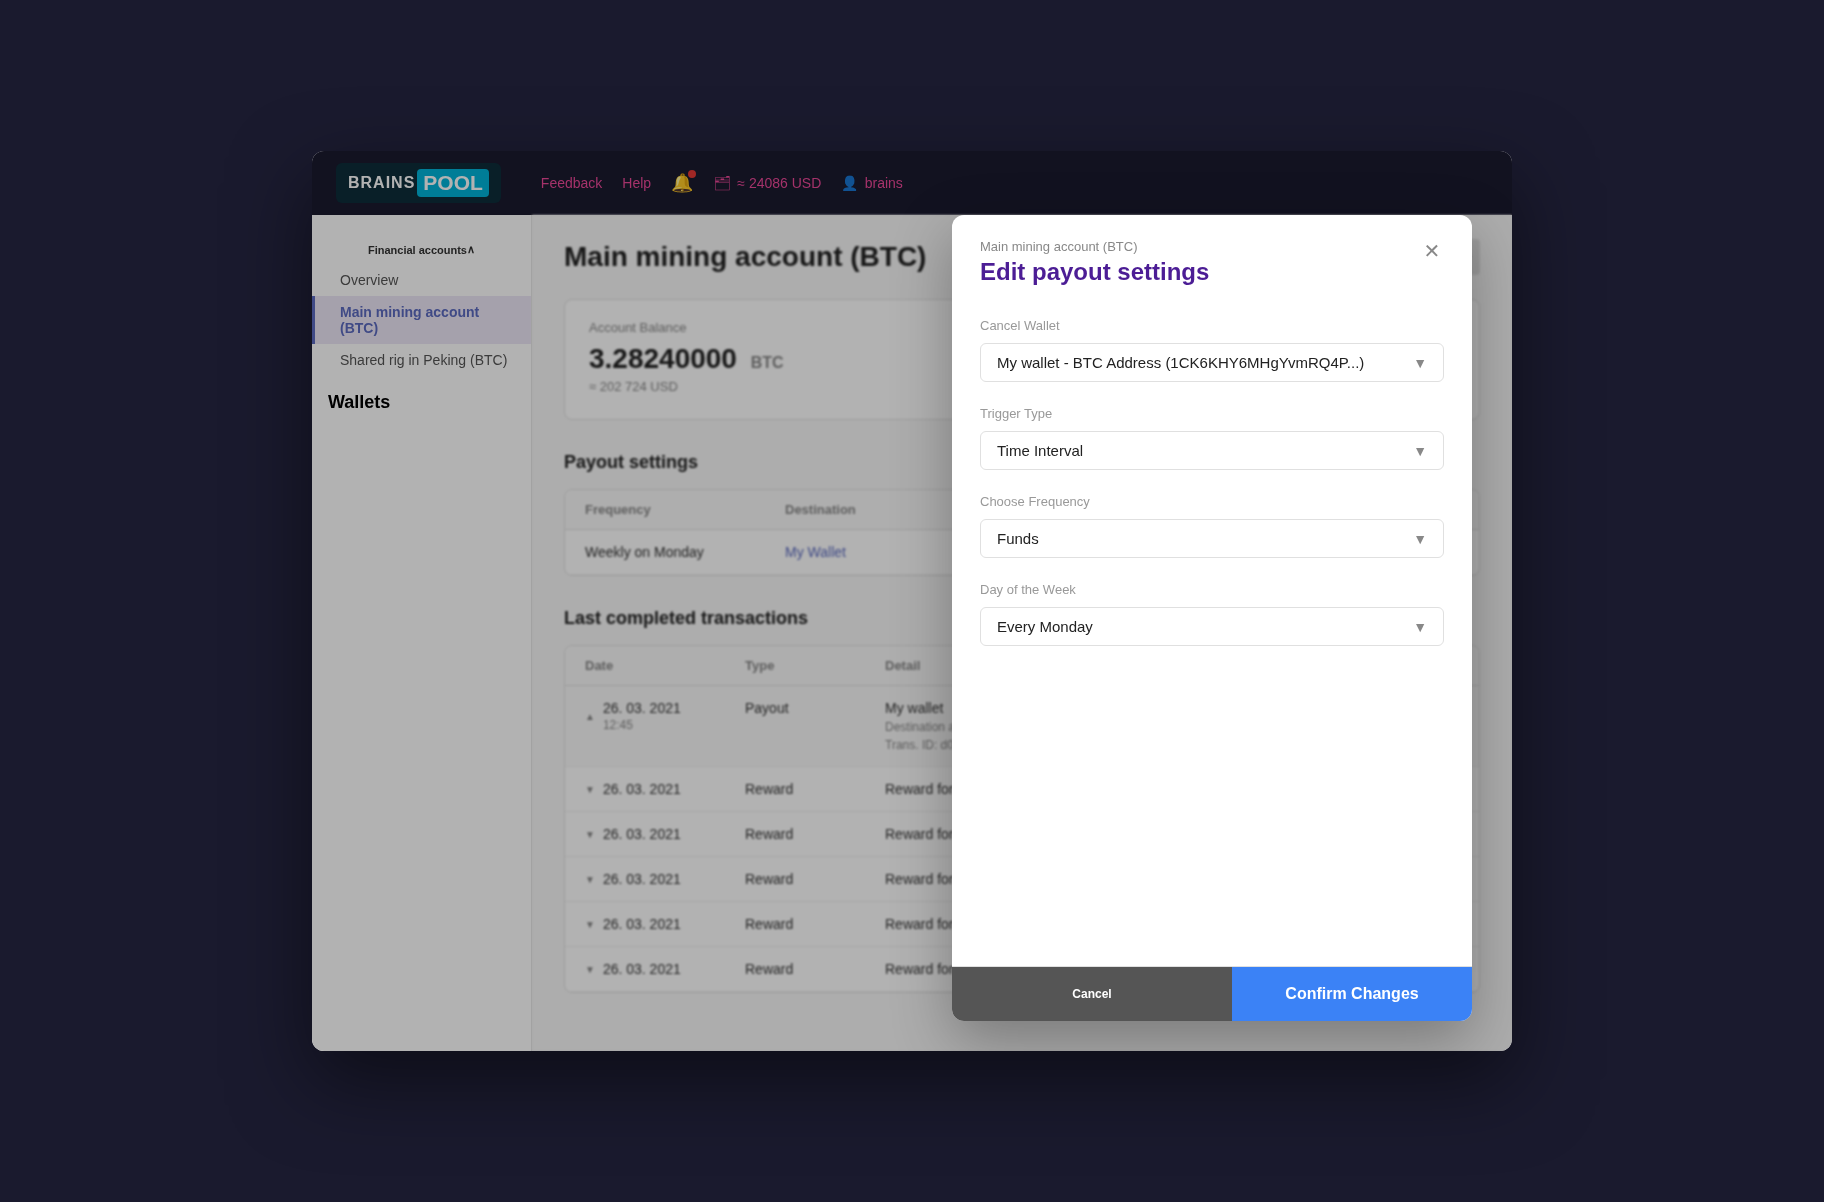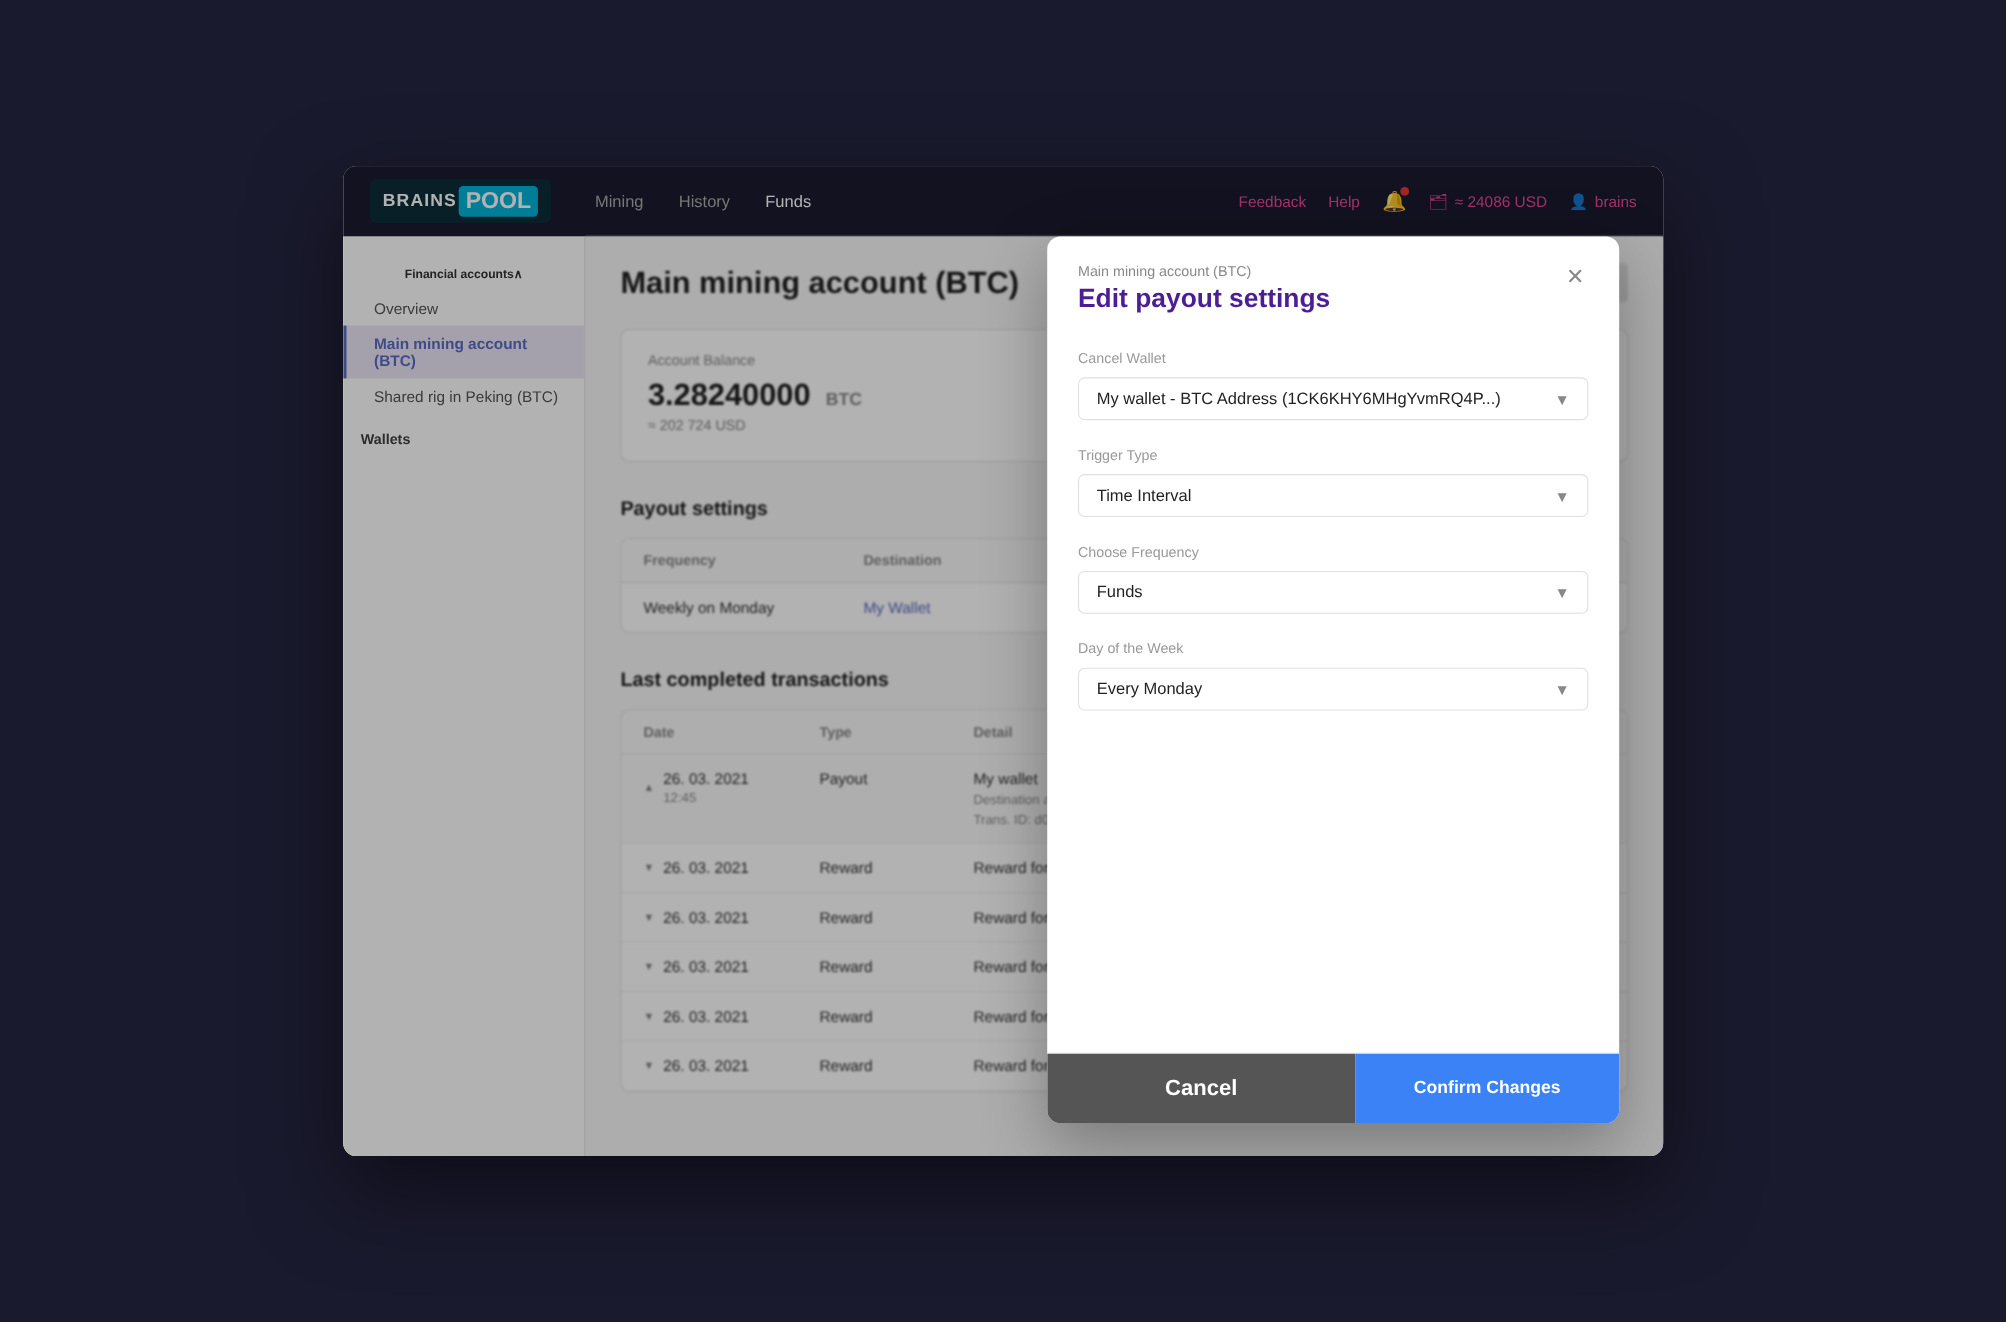--- a/index.html
+++ b/index.html
@@ -146,23 +146,23 @@
     }
     .sidebar-item.active {
       background: #ede7f6;
       color: #5c6bc0;
       border-left: 3px solid #5c6bc0;
       padding-left: 25px;
       font-weight: 600;
     }
     .sidebar-wallets {
       padding: 8px 16px;
-      font-size: 13px;
+      font-size: 18px;
       font-weight: 700;
-      color: #404040;
+      color: #000000;
     }
 
     
     .content {
       flex: 1;
       background: #f8f8f8;
       overflow-y: auto;
       padding: 24px 32px;
       filter: blur(0px);
     }
@@ -404,21 +404,21 @@
     .modal-footer {
       display: flex;
       border-top: 1px solid #e0e0e0;
     }
     .btn-cancel {
       flex: 1;
       padding: 20px;
       background: #555;
       color: white;
       border: none;
-      font-size: 20px;
+      font-size: 12px;
       font-weight: 600;
       cursor: pointer;
     }
     .btn-confirm {
       flex: 1;
       background: #3b82f6;
       color: white;
       border: none;
       font-size: 16px;
       font-weight: 600;
@@ -428,25 +428,20 @@
 </head>
 <body>
 
 <div class="screenshot-wrapper">
 
   <nav class="topnav">
     <div class="logo">
       <span class="logo-text-brains">BRAINS</span>
       <span class="logo-pool">POOL</span>
     </div>
-    <div class="nav-links">
-      <a class="nav-link">Mining</a>
-      <a class="nav-link">History</a>
-      <a class="nav-link active">Funds</a>
-    </div>
     <div class="nav-right">
       <div class="nav-right-item">
         <span>Feedback</span>
       </div>
       <div class="nav-right-item">
         <span>Help</span>
       </div>
       <div class="nav-right-item">
         <div class="bell-icon">
           🔔

